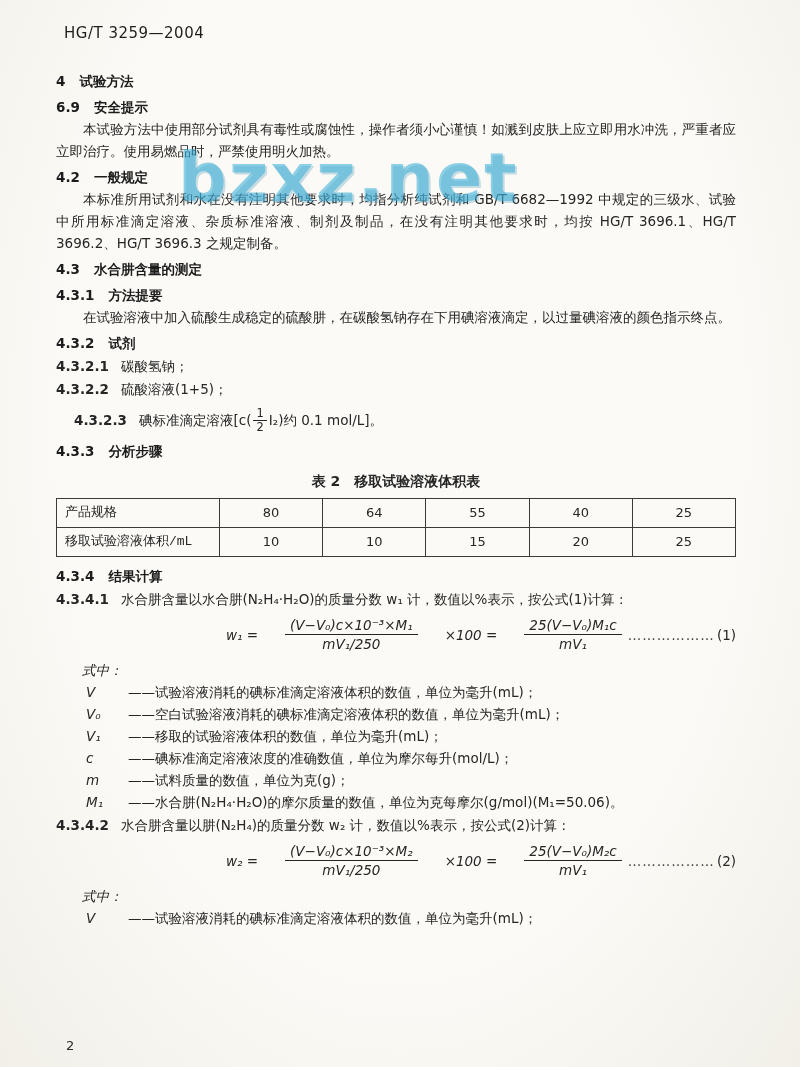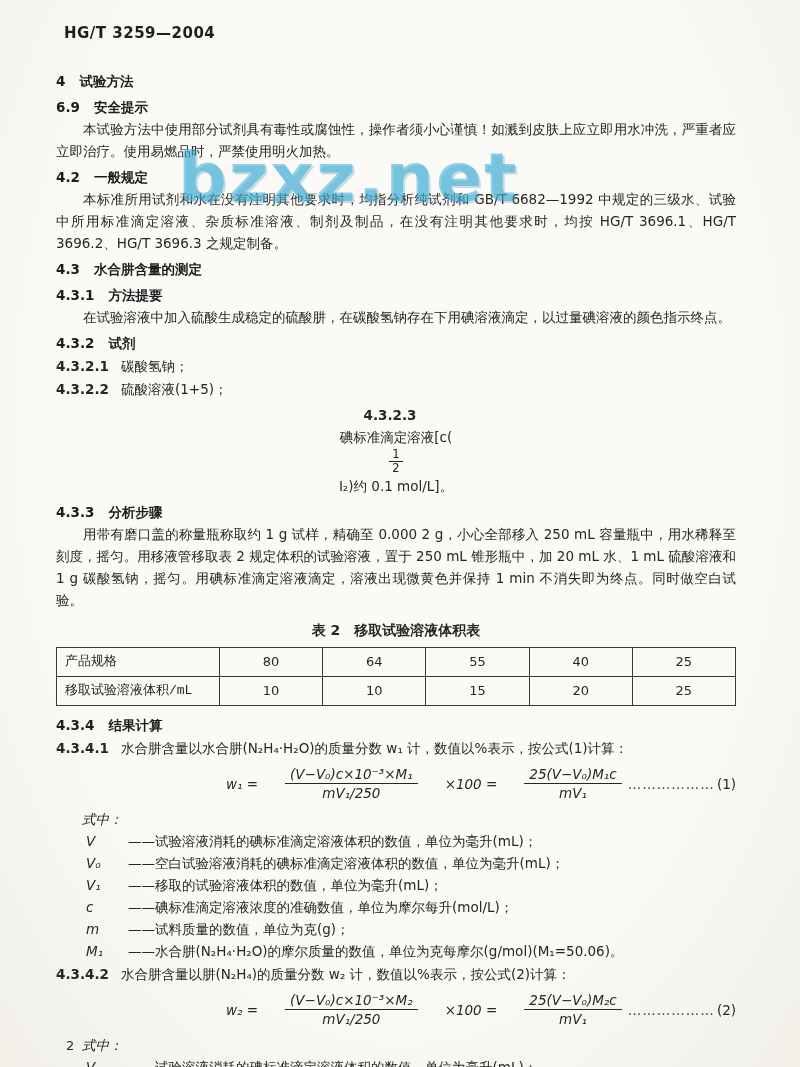--- a/index.html
+++ b/index.html
@@ -11,41 +11,41 @@
   .doc {
     position:relative;
     width:800px; height:1067px;
     background:#f9f8f3;
     background-image: radial-gradient(ellipse at 50% 40%, #fbfaf6 60%, #f1efe8 100%);
     color:#262626;
     overflow:hidden;
   }
   .doc-header {
     position:absolute; top:24px; left:64px;
-    font-size:15px; font-weight:bold; letter-spacing:0.5px;
+    font-size:15px; font-weight:normal; letter-spacing:0.5px;
     color:#1e1e1e;
   }
   .watermark {
     position:absolute; top:138px; left:178px;
     font-size:68px; font-weight:bold; letter-spacing:2px;
     color:rgba(62,176,216,0.58);
     text-shadow:2px 2px 0 rgba(40,130,170,0.25);
     z-index:5; pointer-events:none;
   }
   .content {
     position:absolute; top:66px; left:56px; right:64px;
     font-size:13.5px; line-height:22px;
     z-index:2;
   }
   .heading {font-weight:bold; margin-top:4px; color:#1c1c1c;}
   .heading .num {margin-right:14px;}
   p.para {margin:0; text-indent:2em; text-align:justify;}
   .clause {margin:1px 0;}
   .clause .c-num {font-weight:bold; margin-right:12px;}
-  .clause-frac {display:flex; align-items:center; margin:4px 18px; min-height:32px;flex-direction:column;}
+  .clause-frac {display:flex; align-items:center; margin:4px 18px; min-height:32px;}
   .frac {
     display:inline-flex; flex-direction:column; text-align:center;
     vertical-align:middle; margin:0 2px;
   }
   .frac .fr-num {display:block; padding:0 5px; border-bottom:1px solid #262626; line-height:18px;}
   .frac .fr-den {display:block; line-height:18px;}
   .frac.small {font-size:11.5px;}
   .frac.small .fr-num, .frac.small .fr-den {line-height:13px; padding:0 3px;}
   .tbl-caption {text-align:center; font-weight:bold; margin:8px 0 6px; font-size:14px;}
   table.tbl {
@@ -123,21 +123,20 @@
         <span class="frac small">
           <span class="fr-num">1</span>
           <span class="fr-den">2</span>
         </span>
         <span class="c-text">I₂)约 0.1 mol/L]。</span>
     </div>
 
     <div class="heading">
       <span class="num">4.3.3</span><span class="ttl">分析步骤</span>
     </div>
-    <p class="para">用带有磨口盖的称量瓶称取约 1 g 试样，精确至 0.000 2 g，小心全部移入 250 mL 容量瓶中，用水稀释至刻度，摇匀。用移液管移取表 2 规定体积的试验溶液，置于 250 mL 锥形瓶中，加 20 mL 水、1 mL 硫酸溶液和 1 g 碳酸氢钠，摇匀。用碘标准滴定溶液滴定，溶液出现微黄色并保持 1 min 不消失即为终点。同时做空白试验。</p>
 
     <div class="tbl-caption">表 2　移取试验溶液体积表</div>
     <table class="tbl">
       <tbody>
           <tr>
         <td class="lbl">产品规格</td>
         <td>80</td>
         <td>64</td>
         <td>55</td>
         <td>40</td>

